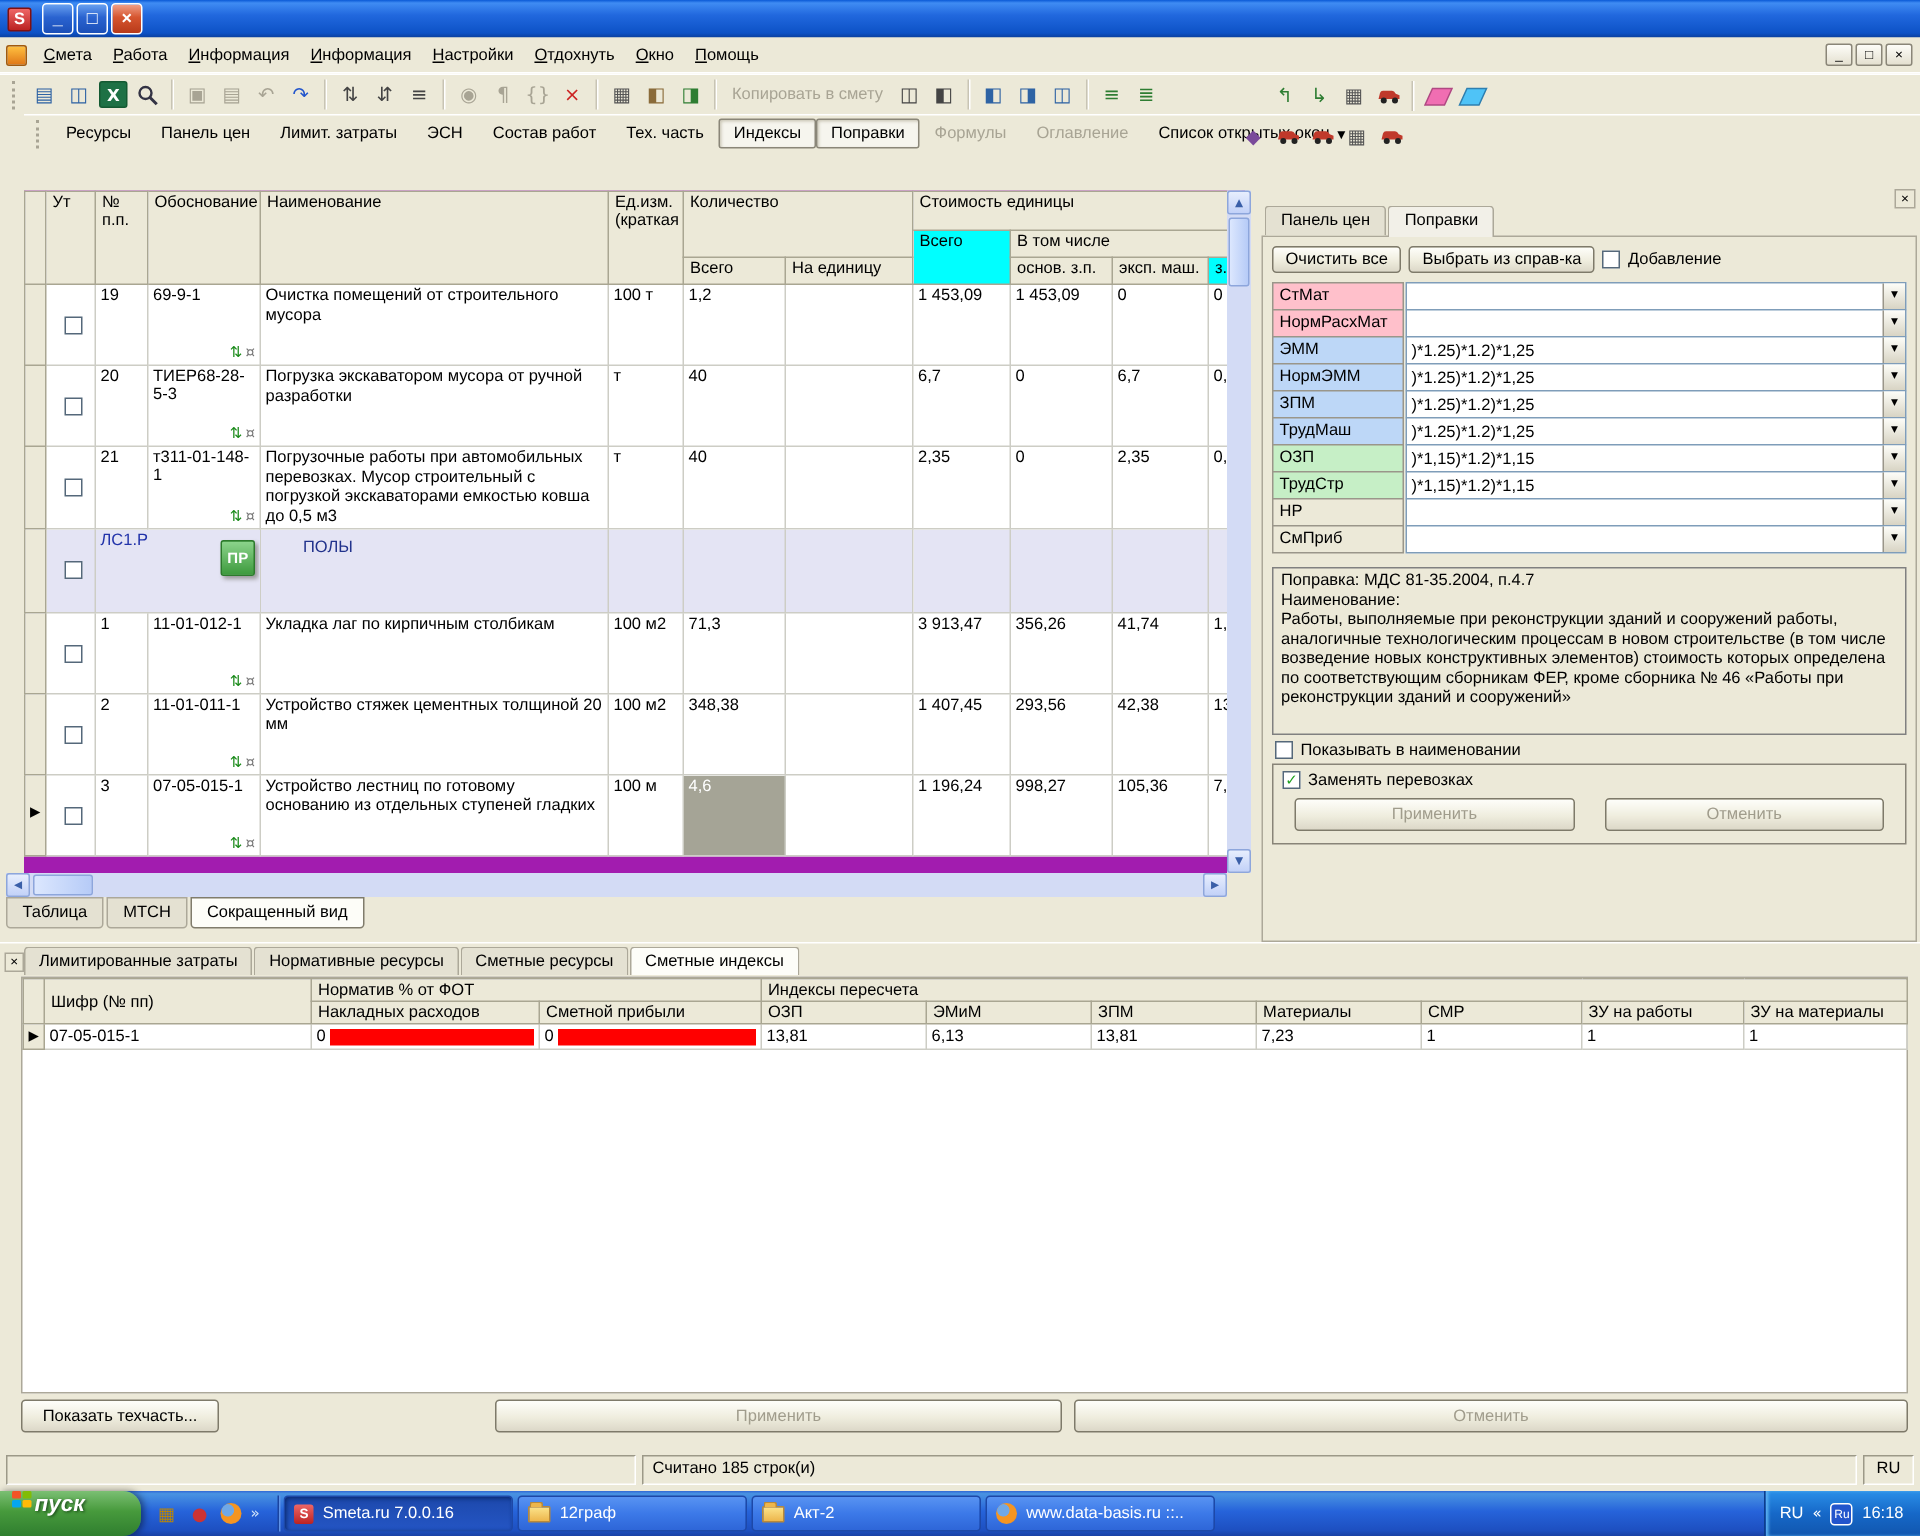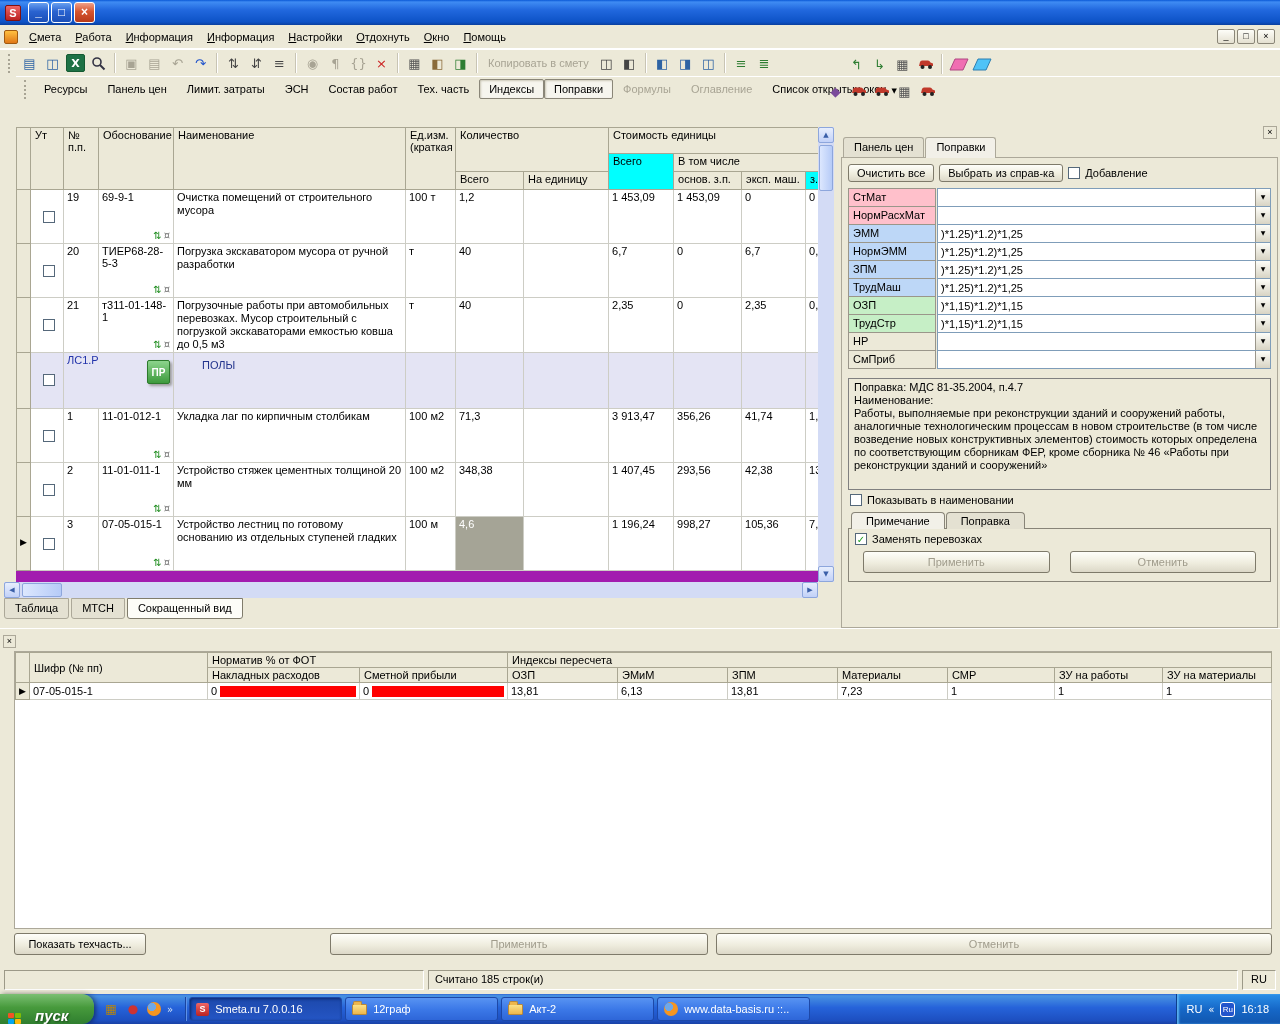--- a/index.html
+++ b/index.html
@@ -119,21 +119,21 @@
 #bp-tech{left:14px;width:132px}
 #bp-apply{left:330px;width:378px}
 #bp-cancel{left:716px;width:556px}
 
 
 #statusbar{position:absolute;left:0;top:966px;width:1280px;height:28px;background:#ECE9D8}
 .st-cell{position:absolute;top:4px;height:20px;border:1px solid;border-color:#9C9988 #FFF #FFF #9C9988;padding:2px 6px;background:#ECE9D8;overflow:hidden;white-space:nowrap}
 
 
 #taskbar{position:absolute;left:0;top:994px;width:1280px;height:30px;background:linear-gradient(#3168D5,#4993E2 6%,#2663DA 45%,#1D4FC0 88%,#1941A5);display:flex;align-items:center}
-#start{width:94px;height:30px;border-radius:0 12px 12px 0;background:linear-gradient(#7BBF73,#479A3C 45%,#2F7E2F);display:flex;align-items:flex-end;gap:14px;padding:0 12px 0 8px;color:#fff;font-weight:bold;font-style:italic;font-size:15px;text-shadow:1px 1px 2px #1A4A1A;box-shadow:2px 0 5px rgba(0,0,0,.45)}
+#start{width:94px;height:30px;border-radius:0 12px 12px 0;background:linear-gradient(#7BBF73,#479A3C 45%,#2F7E2F);display:flex;align-items:flex-start;gap:2px;padding:0 12px 0 8px;color:#fff;font-weight:bold;font-style:italic;font-size:15px;text-shadow:1px 1px 2px #1A4A1A;box-shadow:2px 0 5px rgba(0,0,0,.45)}
 .winflag{display:grid;grid-template-columns:6px 6px;grid-template-rows:5px 5px;gap:1px}
 .winflag i{display:block;border-radius:1px}
 .wf-r{background:#F35325}.wf-g{background:#81BC06}.wf-b{background:#05A6F0}.wf-y{background:#FFBA08}
 #quick-launch{display:flex;align-items:center;gap:6px;padding:0 9px;height:100%}
 .ql-icon{width:16px;height:16px;display:flex;align-items:center;justify-content:center;font-size:12px;font-family:"DejaVu Sans",sans-serif}
 .ff-ball{width:14px;height:14px;border-radius:50%;background:radial-gradient(circle at 35% 35%,#6FA8E8 0 30%,#F59522 34% 70%,#E27B12)}
 .ql-chevron{color:#CDE0F8;font-size:10px}
 .tb-vsep{width:1px;height:24px;background:#1A44A0;box-shadow:1px 0 0 #5E92E8;margin:0 3px}
 #tasks{display:flex;gap:3px;height:100%;align-items:center;flex:1;overflow:hidden}
 .task{width:153px;height:24px;border-radius:3px;background:linear-gradient(#5893F2,#3C79E8 50%,#2E66D8);border:1px solid #1D48A8;display:flex;align-items:center;gap:6px;padding:0 6px;color:#fff;white-space:nowrap;overflow:hidden;flex:none}
@@ -551,39 +551,41 @@
 Наименование:
 Работы, выполняемые при реконструкции зданий и сооружений работы,
 аналогичные технологическим процессам в новом строительстве (в том числе
 возведение новых конструктивных элементов) стоимость которых определена
 по соответствующим сборникам ФЕР, кроме сборника № 46 «Работы при
 реконструкции зданий и сооружений»</div>
       <label class="cb-label">
         <span class="cbx"></span>
         <span>Показывать в наименовании</span>
       </label>
-      <div class="rp-subtabs">
-        <div class="rp-subtab active">Примечание</div>
-        <div class="rp-subtab">Поправка</div>
-      </div>
       <div class="rp-group">
         <label class="cb-label" style="margin:0 0 2px">
           <span class="cbx">✓</span>
           <span>Заменять перевозках</span>
         </label>
         <div class="rp-actions">
           <button class="xp-btn dis">Применить</button>
           <button class="xp-btn dis">Отменить</button>
         </div>
       </div>
     </div>
   </div>
 
   <div id="bottom-panel">
     <div class="bp-close">×</div>
+    <div id="bp-tabs">
+        <span class="bp-tab">Лимитированные затраты</span>
+        <span class="bp-tab">Нормативные ресурсы</span>
+        <span class="bp-tab">Сметные ресурсы</span>
+        <span class="bp-tab active">Сметные индексы</span>
+      </div>
     <div class="bp-client">
       <table id="bp-table">
         <colgroup>
           <col style="width:14px">
             <col style="width:178px">
             <col style="width:152px">
             <col style="width:148px">
           <col style="width:110px">
             <col style="width:110px">
             <col style="width:110px">

